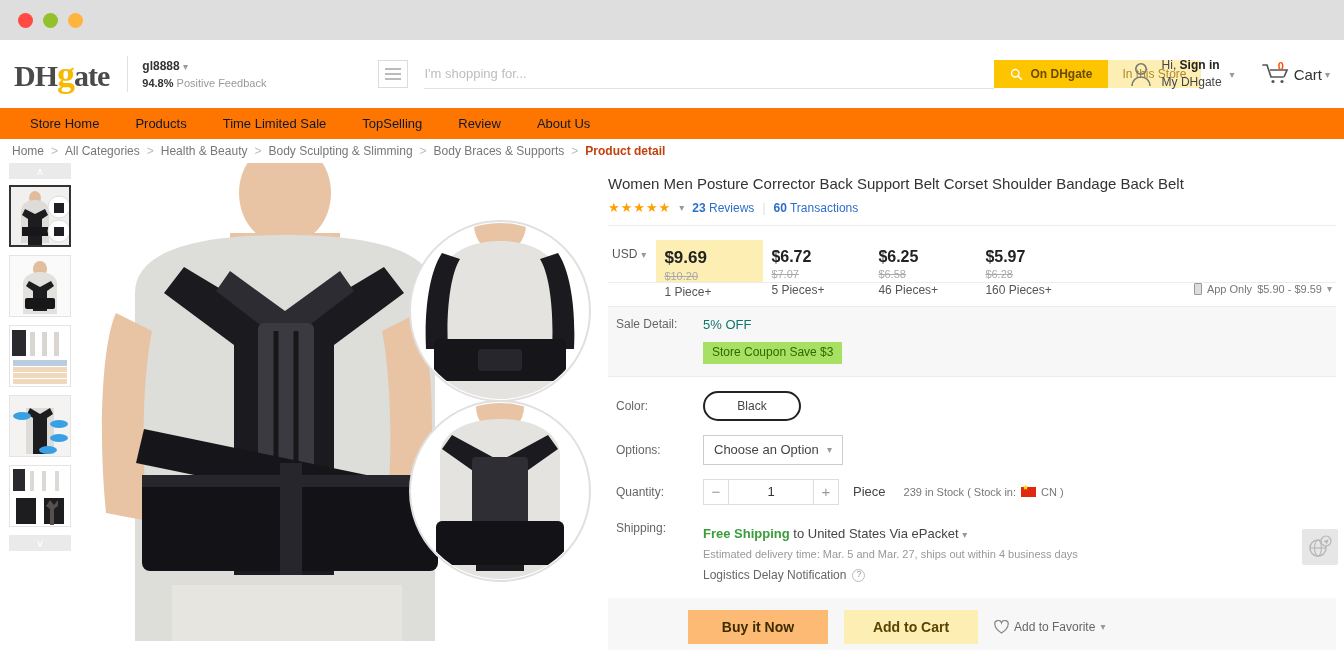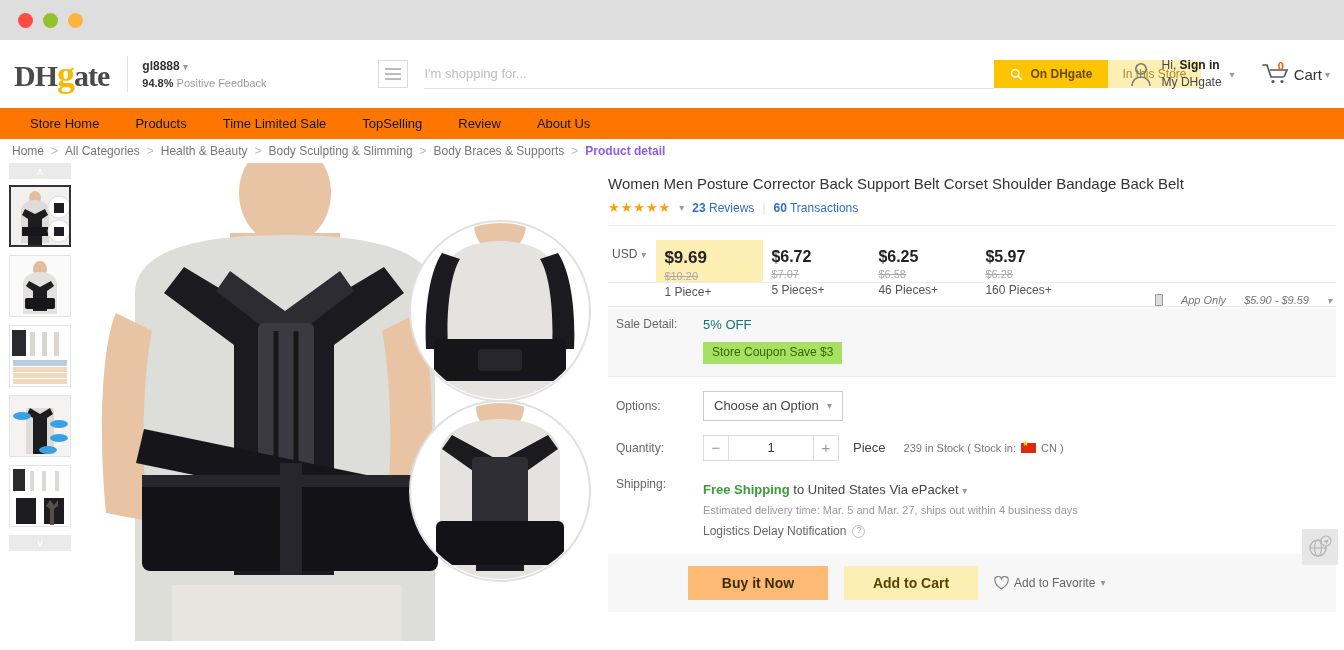--- a/index.html
+++ b/index.html
@@ -96,21 +96,21 @@
     padding: 0 18px; line-height: 31px; white-space: nowrap;
   }
 
   
   .crumbs {
     height: 24px; display: flex; align-items: center; gap: 7px;
     padding-left: 12px; font-size: 12px; color: #777;
   }
   .crumbs a { color: #777; text-decoration: none; }
   .crumbs .sep { color: #bbb; }
-  .crumbs .cur { color: #8b5cf6; font-weight: bold; }
+  .crumbs .cur { color: #c2410c; font-weight: bold; }
 
   
   .main { display: flex; height: 478px; }
 
   
   .gallery { width: 80px; padding: 0 4px; }
   .arrow-btn {
     width: 62px; height: 16px; background: #eaeaea; margin: 0 auto 6px;
     display: flex; align-items: center; justify-content: center;
     color: #fff; font-size: 11px; cursor: pointer;
@@ -158,22 +158,22 @@
   .tier.active .now { font-size: 17px; }
   .tier .was {
     font-size: 11px; color: #aaa; text-decoration: line-through;
     line-height: 1.5;
   }
   .tier .qty { font-size: 12px; color: #555; }
 
   
   .apponly {
     height: 24px; border-bottom: 1px solid #ececec;
-    display: flex; align-items: flex-end; justify-content: flex-end;
-    gap: 18px; font-size: 11px; color: #777; padding-right: 4px; font-style: italic;
+    display: flex; align-items: flex-start; justify-content: flex-end;
+    gap: 5px; font-size: 11px; color: #777; padding-right: 4px;
   }
   .phone-ic {
     width: 8px; height: 12px; border: 1px solid #999; border-radius: 1px;
     background: #ddd; display: inline-block;
   }
 
   
   .sale {
     background: #f7f7f7; border-bottom: 1px solid #ececec;
     padding: 10px 0 12px; display: flex;
@@ -515,20 +515,24 @@
     </div>
 
     <div class="sale">
       <div class="lbl">Sale Detail:</div>
       <div>
         <div class="sale-val">5% OFF</div>
         <div class="coupon">Store Coupon Save $3</div>
       </div>
     </div>
 
+    <div class="attr">
+      <div class="lbl">Color:</div>
+      <div class="swatch">Black</div>
+    </div>
 
     <div class="attr">
       <div class="lbl">Options:</div>
       <div class="select-box">
         <span>Choose an Option</span>
         <span class="chev-sm">▾</span>
       </div>
     </div>
 
     <div class="attr">

